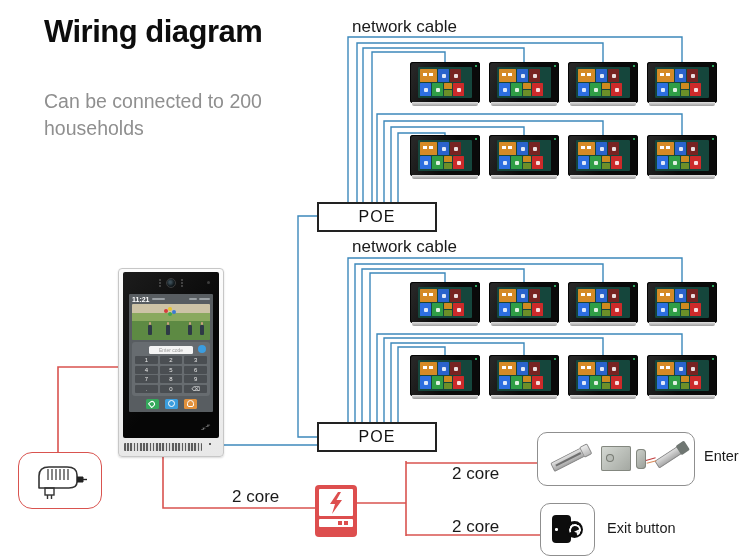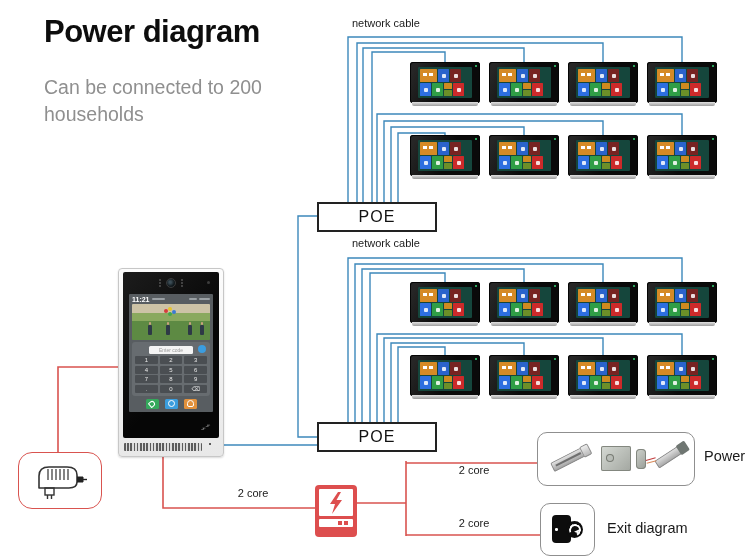--- a/index.html
+++ b/index.html
@@ -9,23 +9,23 @@
     --tile-maroon:#772321; --tile-blue2:#2d6ee0; --tile-green:#2f9e46; --tile-red:#cc2a2a;
   }
   html,body{margin:0;padding:0;background:#ffffff;}
   .canvas{position:relative;width:750px;height:559px;background:#fff;overflow:hidden;
           font-family:"Liberation Sans", sans-serif;color:#111;}
   svg.wires{position:absolute;left:0;top:0;z-index:1;}
   .wire-blue{fill:none;stroke:var(--wire-blue);stroke-width:1.4;}
   .wire-red{fill:none;stroke:var(--wire-red);stroke-width:1.6;}
 
   .title{position:absolute;left:44px;top:14px;font-size:31px;font-weight:700;letter-spacing:-0.5px;color:#0d0d0d;z-index:2;}
-  .subtitle{position:absolute;left:44px;top:74px;width:232px;font-size:19.5px;line-height:27px;color:#8f8f8f;z-index:2;}
-
-  .lbl{position:absolute;z-index:3;font-size:11px;color:#1a1a1a;white-space:nowrap;}
+  .subtitle{position:absolute;left:44px;top:88px;width:232px;font-size:19.5px;line-height:27px;color:#8f8f8f;z-index:2;}
+
+  .lbl{position:absolute;z-index:3;font-size:17px;color:#1a1a1a;white-space:nowrap;}
   .lbl-netcable1{left:352px;top:17px;}
   .lbl-netcable2{left:352px;top:237px;}
   .lbl-2core-door{left:232px;top:487px;width:42px;text-align:center;}
   .lbl-2core-lock{left:452px;top:464px;width:44px;text-align:center;}
   .lbl-2core-exit{left:452px;top:517px;width:44px;text-align:center;}
   .lbl-lock{left:704px;top:448px;font-size:14.5px;}
   .lbl-exit{left:607px;top:520px;font-size:14.5px;}
   .lbl-poweradapter{left:4px;top:517px;width:112px;text-align:center;}
 
   .poe{position:absolute;left:317px;width:116px;height:26px;background:#fff;border:2.5px solid var(--poe-border);
@@ -176,21 +176,21 @@
     <polyline class="wire-blue" points="221,445 318,445"></polyline>
 
     <polyline class="wire-red" points="120,367 58,367 58,453"></polyline>
     <polyline class="wire-red" points="163,450 163,508 316,508"></polyline>
     <polyline class="wire-red" points="356,503 406,503"></polyline>
     <polyline class="wire-red" points="406,461 406,536"></polyline>
     <polyline class="wire-red" points="406,463 538,463"></polyline>
     <polyline class="wire-red" points="406,535 541,535"></polyline>
   </svg>
 
-  <div class="title">Power diagram</div>
+  <div class="title">Wiring diagram</div>
   <div class="subtitle">Can be connected to 200 households</div>
 
   <div class="lbl lbl-netcable1">network cable</div>
   <div class="lbl lbl-netcable2">network cable</div>
 
   <div class="poe poe1">POE</div>
   <div class="poe poe2">POE</div>
 
   <div class="mon-grid g1">
   <div class="monitor">
@@ -646,23 +646,23 @@
   <div class="lbl lbl-2core-door">2 core</div>
   <div class="lbl lbl-2core-lock">2 core</div>
   <div class="lbl lbl-2core-exit">2 core</div>
 
   <div class="lock-box">
     <span class="maglock"></span>
     <span class="rimlock"></span>
     <span class="rimcyl"></span>
     <span class="boltlock"></span>
   </div>
-  <div class="lbl lbl-lock">Power</div>
+  <div class="lbl lbl-lock">Enter</div>
 
   <div class="exit-box">
     <span class="exit-door"></span>
     <span class="exit-circ">
         <span class="exit-arc"></span>
       </span>
   </div>
-  <div class="lbl lbl-exit">Exit diagram</div>
+  <div class="lbl lbl-exit">Exit button</div>
 
 </div>
 
 </body></html>

